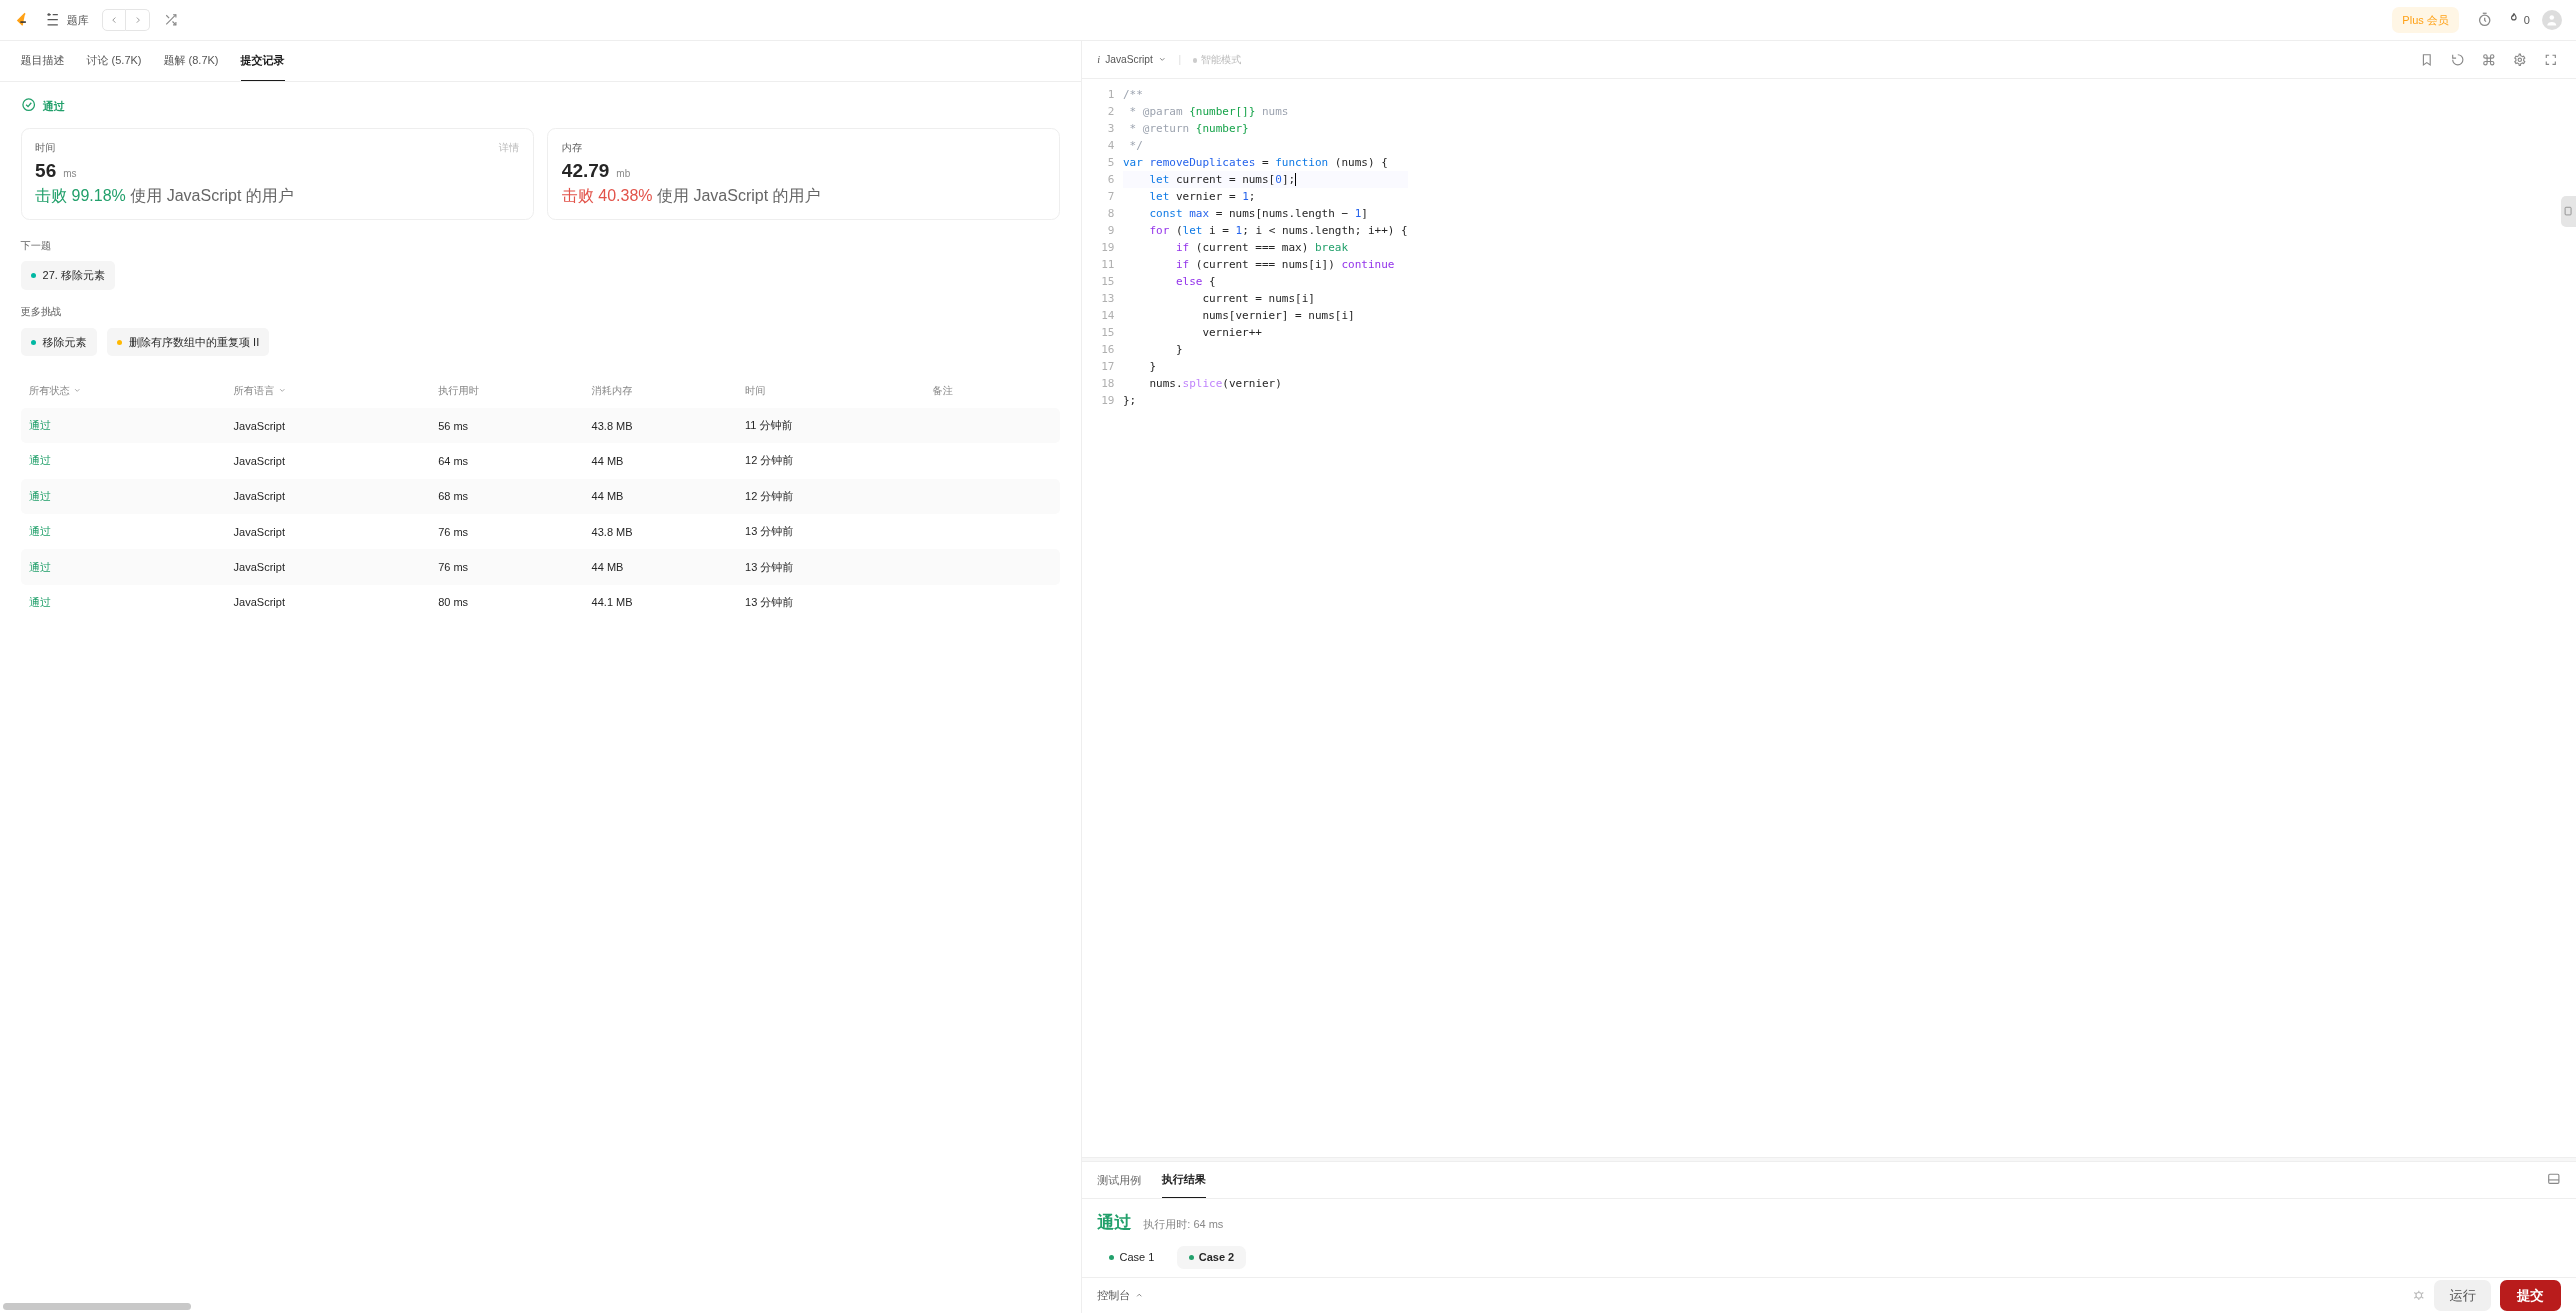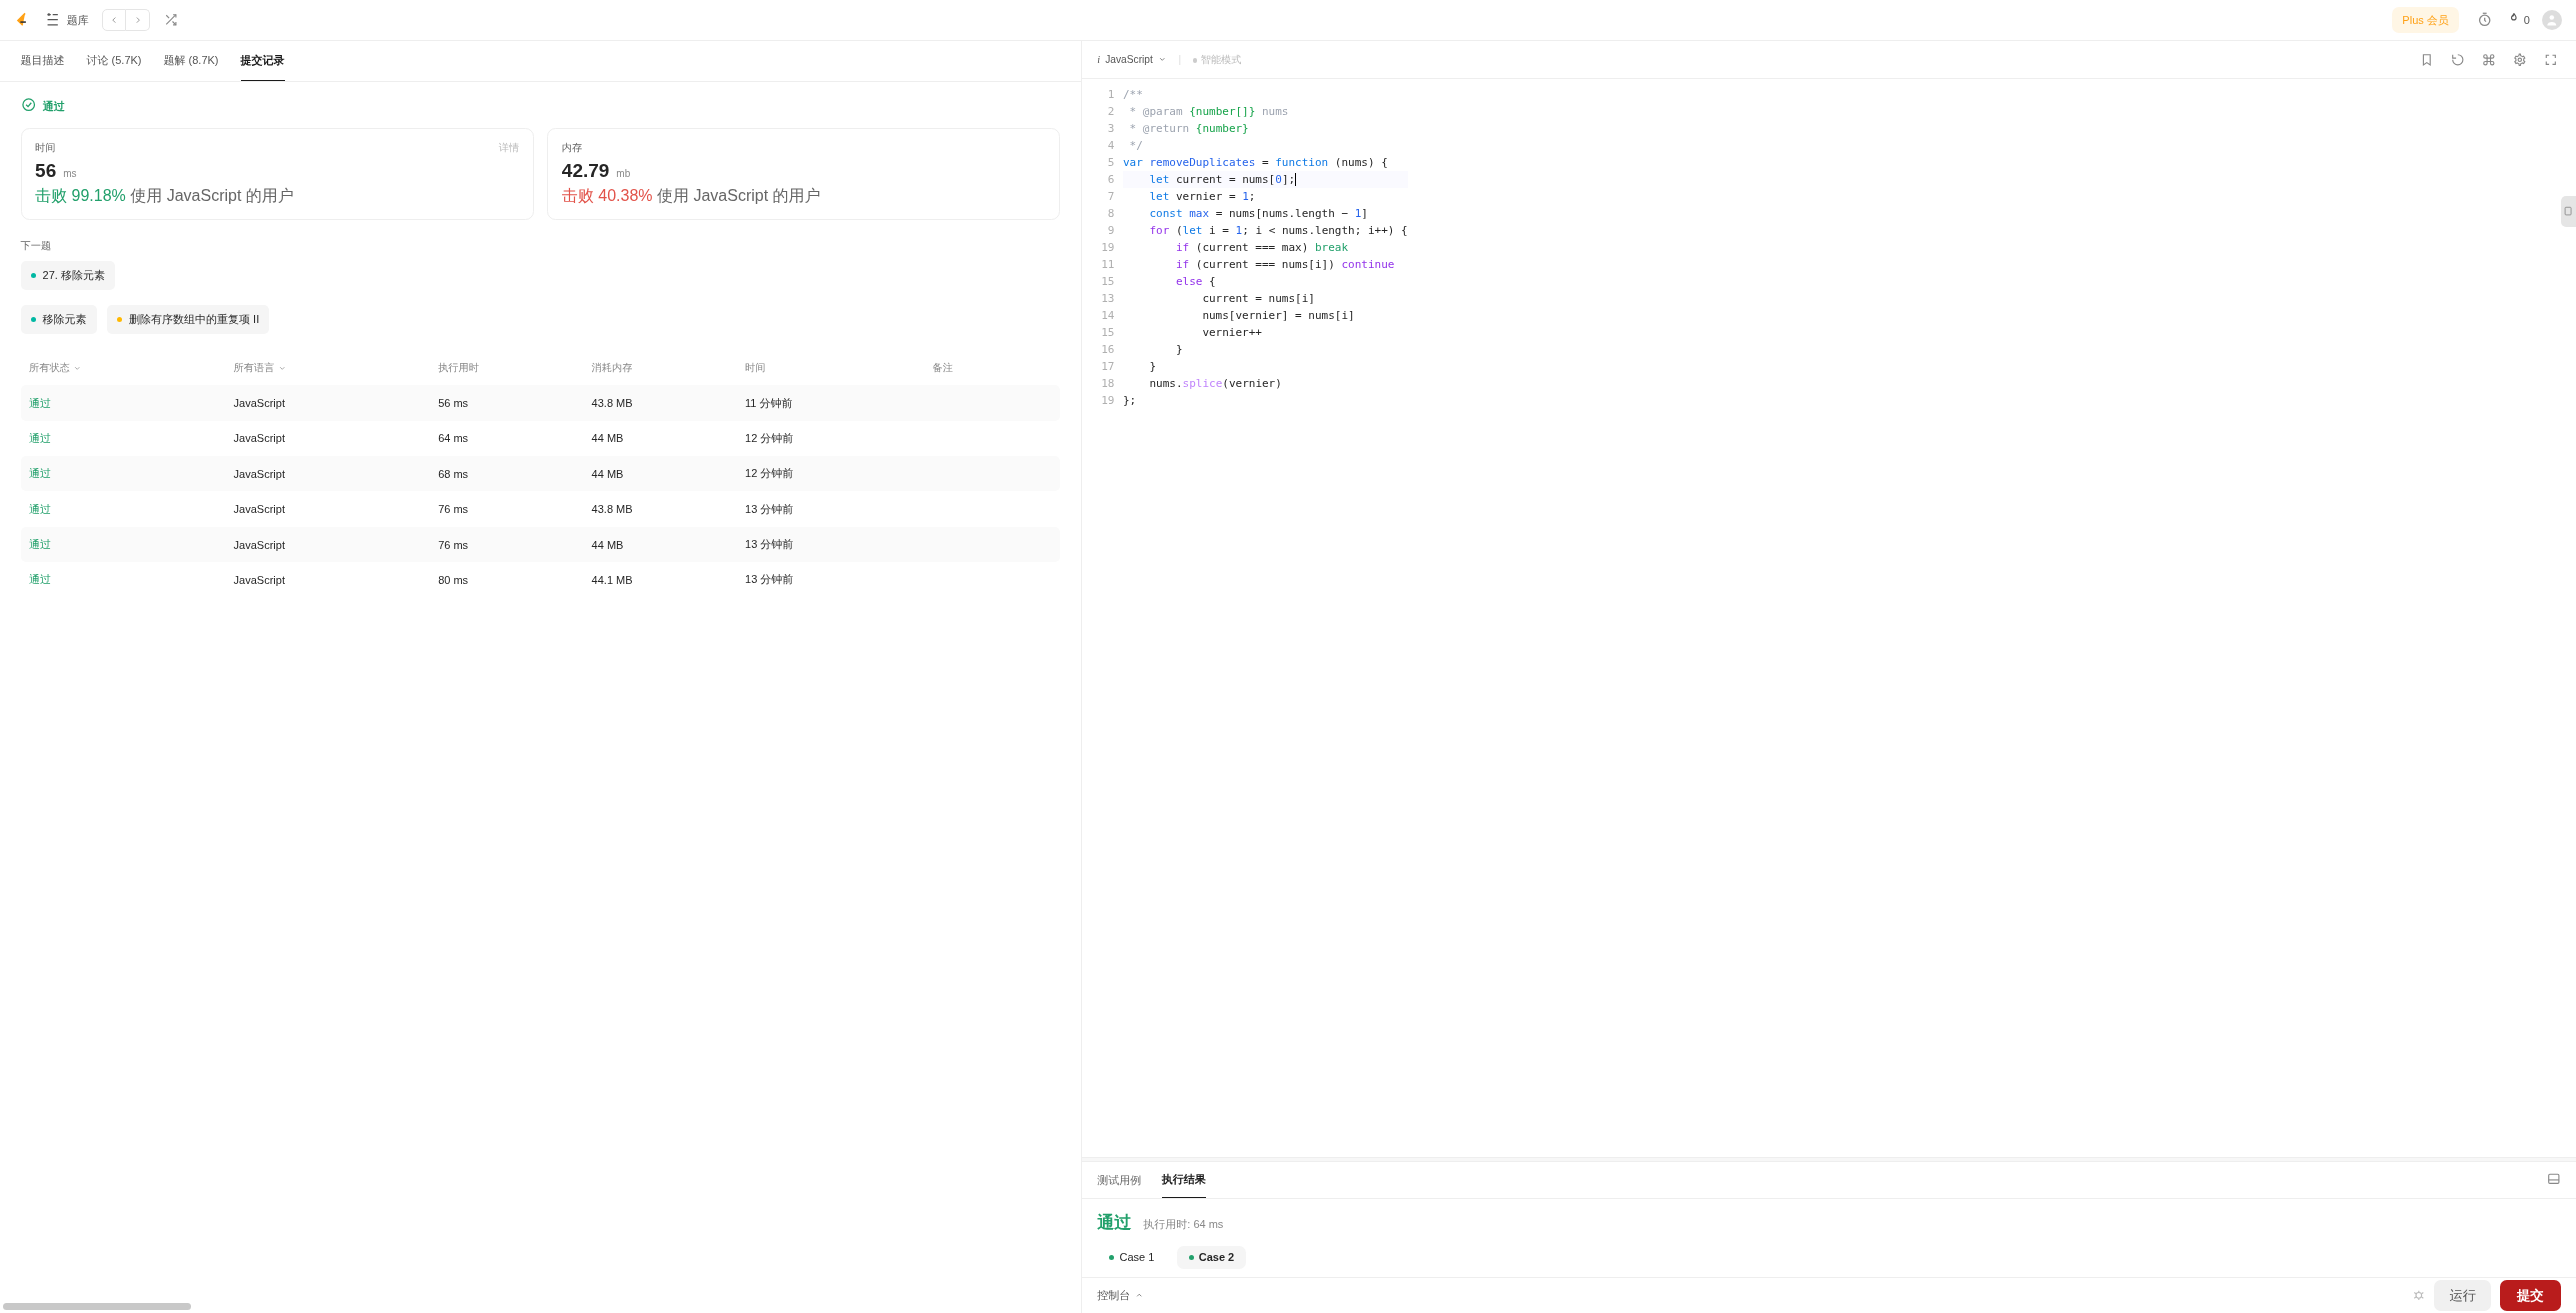--- a/index.html
+++ b/index.html
@@ -212,20 +212,21 @@
       </div>
 
       <div class="sec-title">下一题</div>
       <div class="chips">
         <div class="chip">
             <span class="dot dot-g"></span>
             <span>27. 移除元素</span>
           </div>
       </div>
 
+      <div class="sec-title">更多挑战</div>
       <div class="chips">
         <div class="chip">
             <span class="dot dot-g"></span>
             <span>移除元素</span>
           </div>
         <div class="chip">
             <span class="dot dot-y"></span>
             <span>删除有序数组中的重复项 II</span>
           </div>
       </div>

